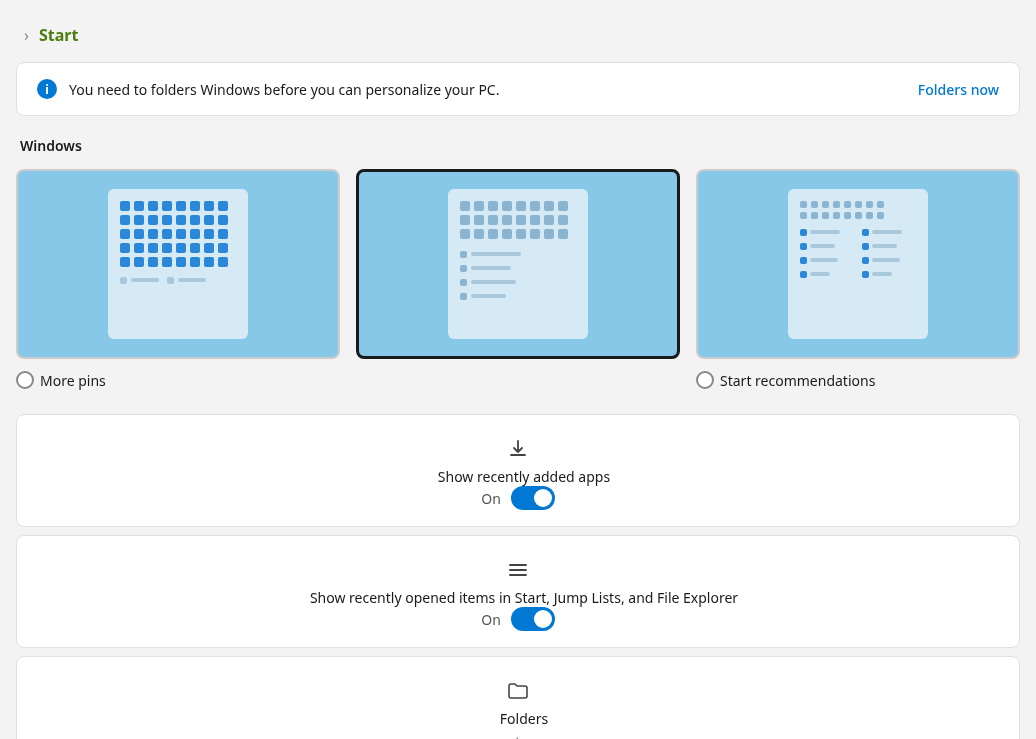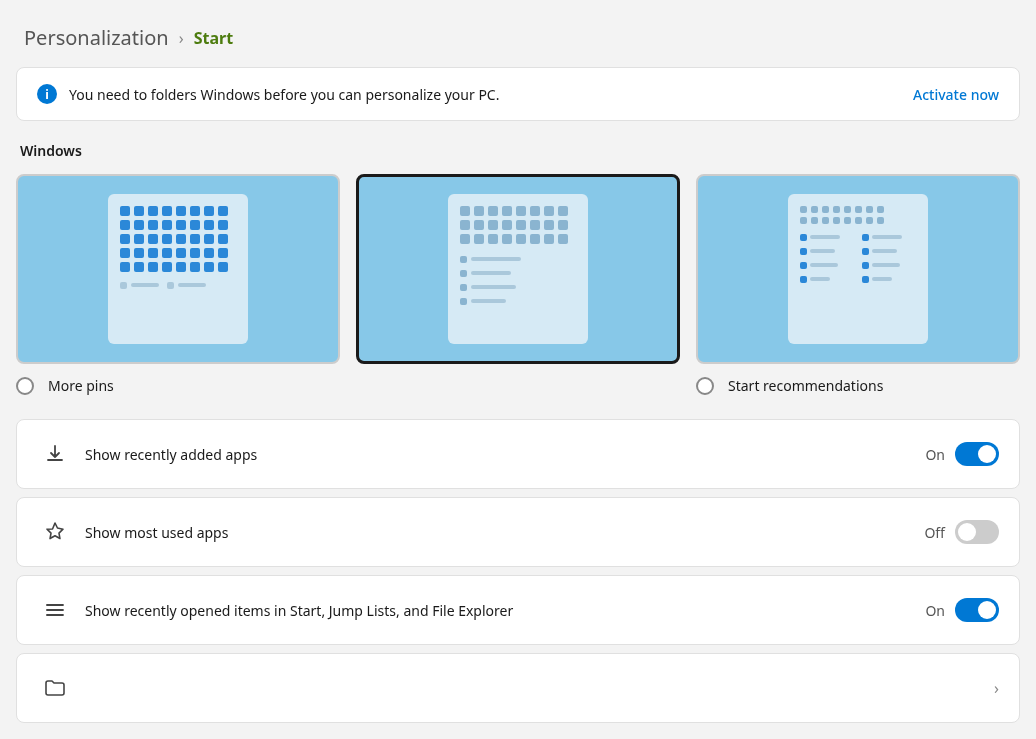--- a/index.html
+++ b/index.html
@@ -156,22 +156,22 @@
     .text-line {
       height: 4px;
       background: #aac8db;
       border-radius: 2px;
       margin: 3px 0;
     }
 
     
     .radio-option {
       display: flex;
-      align-items: flex-end;
-      gap: 14px;
+      align-items: flex-start;
+      gap: 6px;
     }
 
     .radio-circle {
       width: 18px;
       height: 18px;
       border-radius: 50%;
       border: 2px solid #888;
       flex-shrink: 0;
       display: flex;
       align-items: center;
@@ -204,20 +204,21 @@
       border: 1px solid #e0e0e0;
       overflow: hidden;
       margin-bottom: 8px;
     }
 
     .settings-row {
       display: flex;
       align-items: center;
       padding: 16px 20px;
       border-bottom: 1px solid #f0f0f0;
+      flex-direction: column;
     }
 
     .settings-row:last-child {
       border-bottom: none;
     }
 
     .row-icon {
       width: 36px;
       height: 36px;
       display: flex;
@@ -294,33 +295,32 @@
     
     .chevron {
       color: #888;
       font-size: 16px;
     }
   </style>
 </head>
 <body>
 
 <div class="page-header">
-  <span class="breadcrumb-parent">Personalization</span>
   <span class="breadcrumb-sep">›</span>
   <span class="breadcrumb-current">Start</span>
 </div>
 
 <div class="content">
 
   <div class="activation-banner">
     <div class="banner-left">
       <div class="info-icon">i</div>
       <span class="banner-text">You need to folders Windows before you can personalize your PC.</span>
     </div>
-    <a class="activate-link">Activate now</a>
+    <a class="activate-link">Folders now</a>
   </div>
 
   <div class="section-label">Windows</div>
 
   <div class="layout-options">
 
     <div class="layout-card">
       <div class="layout-preview">
         <div class="layout-inner">
 
@@ -535,38 +535,20 @@
       </div>
       <div class="row-control">
         <span class="control-label">On</span>
         <div class="toggle on">
           <div class="toggle-thumb"></div>
         </div>
       </div>
     </div>
   </div>
 
-  <div class="settings-section">
-    <div class="settings-row">
-      <div class="row-icon">
-        <svg width="22" height="22" viewBox="0 0 22 22" fill="none" xmlns="http://www.w3.org/2000/svg">
-          <path d="M11 2l2.47 5.02L19 8.18l-4 3.89.94 5.5L11 14.77l-4.94 2.8.94-5.5-4-3.89 5.53-.16L11 2z" stroke="#444" stroke-width="1.6" stroke-linejoin="round"></path>
-        </svg>
-      </div>
-      <div class="row-content">
-        <div class="row-title">Show most used apps</div>
-      </div>
-      <div class="row-control">
-        <span class="control-label">Off</span>
-        <div class="toggle off">
-          <div class="toggle-thumb"></div>
-        </div>
-      </div>
-    </div>
-  </div>
 
   <div class="settings-section">
     <div class="settings-row">
       <div class="row-icon">
         <svg width="22" height="22" viewBox="0 0 22 22" fill="none" xmlns="http://www.w3.org/2000/svg">
           <path d="M3 6h16M3 11h16M3 16h16" stroke="#444" stroke-width="1.8" stroke-linecap="round"></path>
           <circle cx="3" cy="6" r="0.5" fill="#444"></circle>
           <circle cx="3" cy="11" r="0.5" fill="#444"></circle>
           <circle cx="3" cy="16" r="0.5" fill="#444"></circle>
         </svg>
@@ -584,20 +566,21 @@
   </div>
 
   <div class="settings-section" style="cursor:pointer">
     <div class="settings-row">
       <div class="row-icon">
         <svg width="22" height="22" viewBox="0 0 22 22" fill="none" xmlns="http://www.w3.org/2000/svg">
           <path d="M2 6a2 2 0 012-2h4l2 2h8a2 2 0 012 2v8a2 2 0 01-2 2H4a2 2 0 01-2-2V6z" stroke="#444" stroke-width="1.6" stroke-linejoin="round"></path>
         </svg>
       </div>
       <div class="row-content">
+        <div class="row-title">Folders</div>
       </div>
       <div class="row-control">
         <span class="chevron">›</span>
       </div>
     </div>
   </div>
 
 </div>
 
 </body></html>

